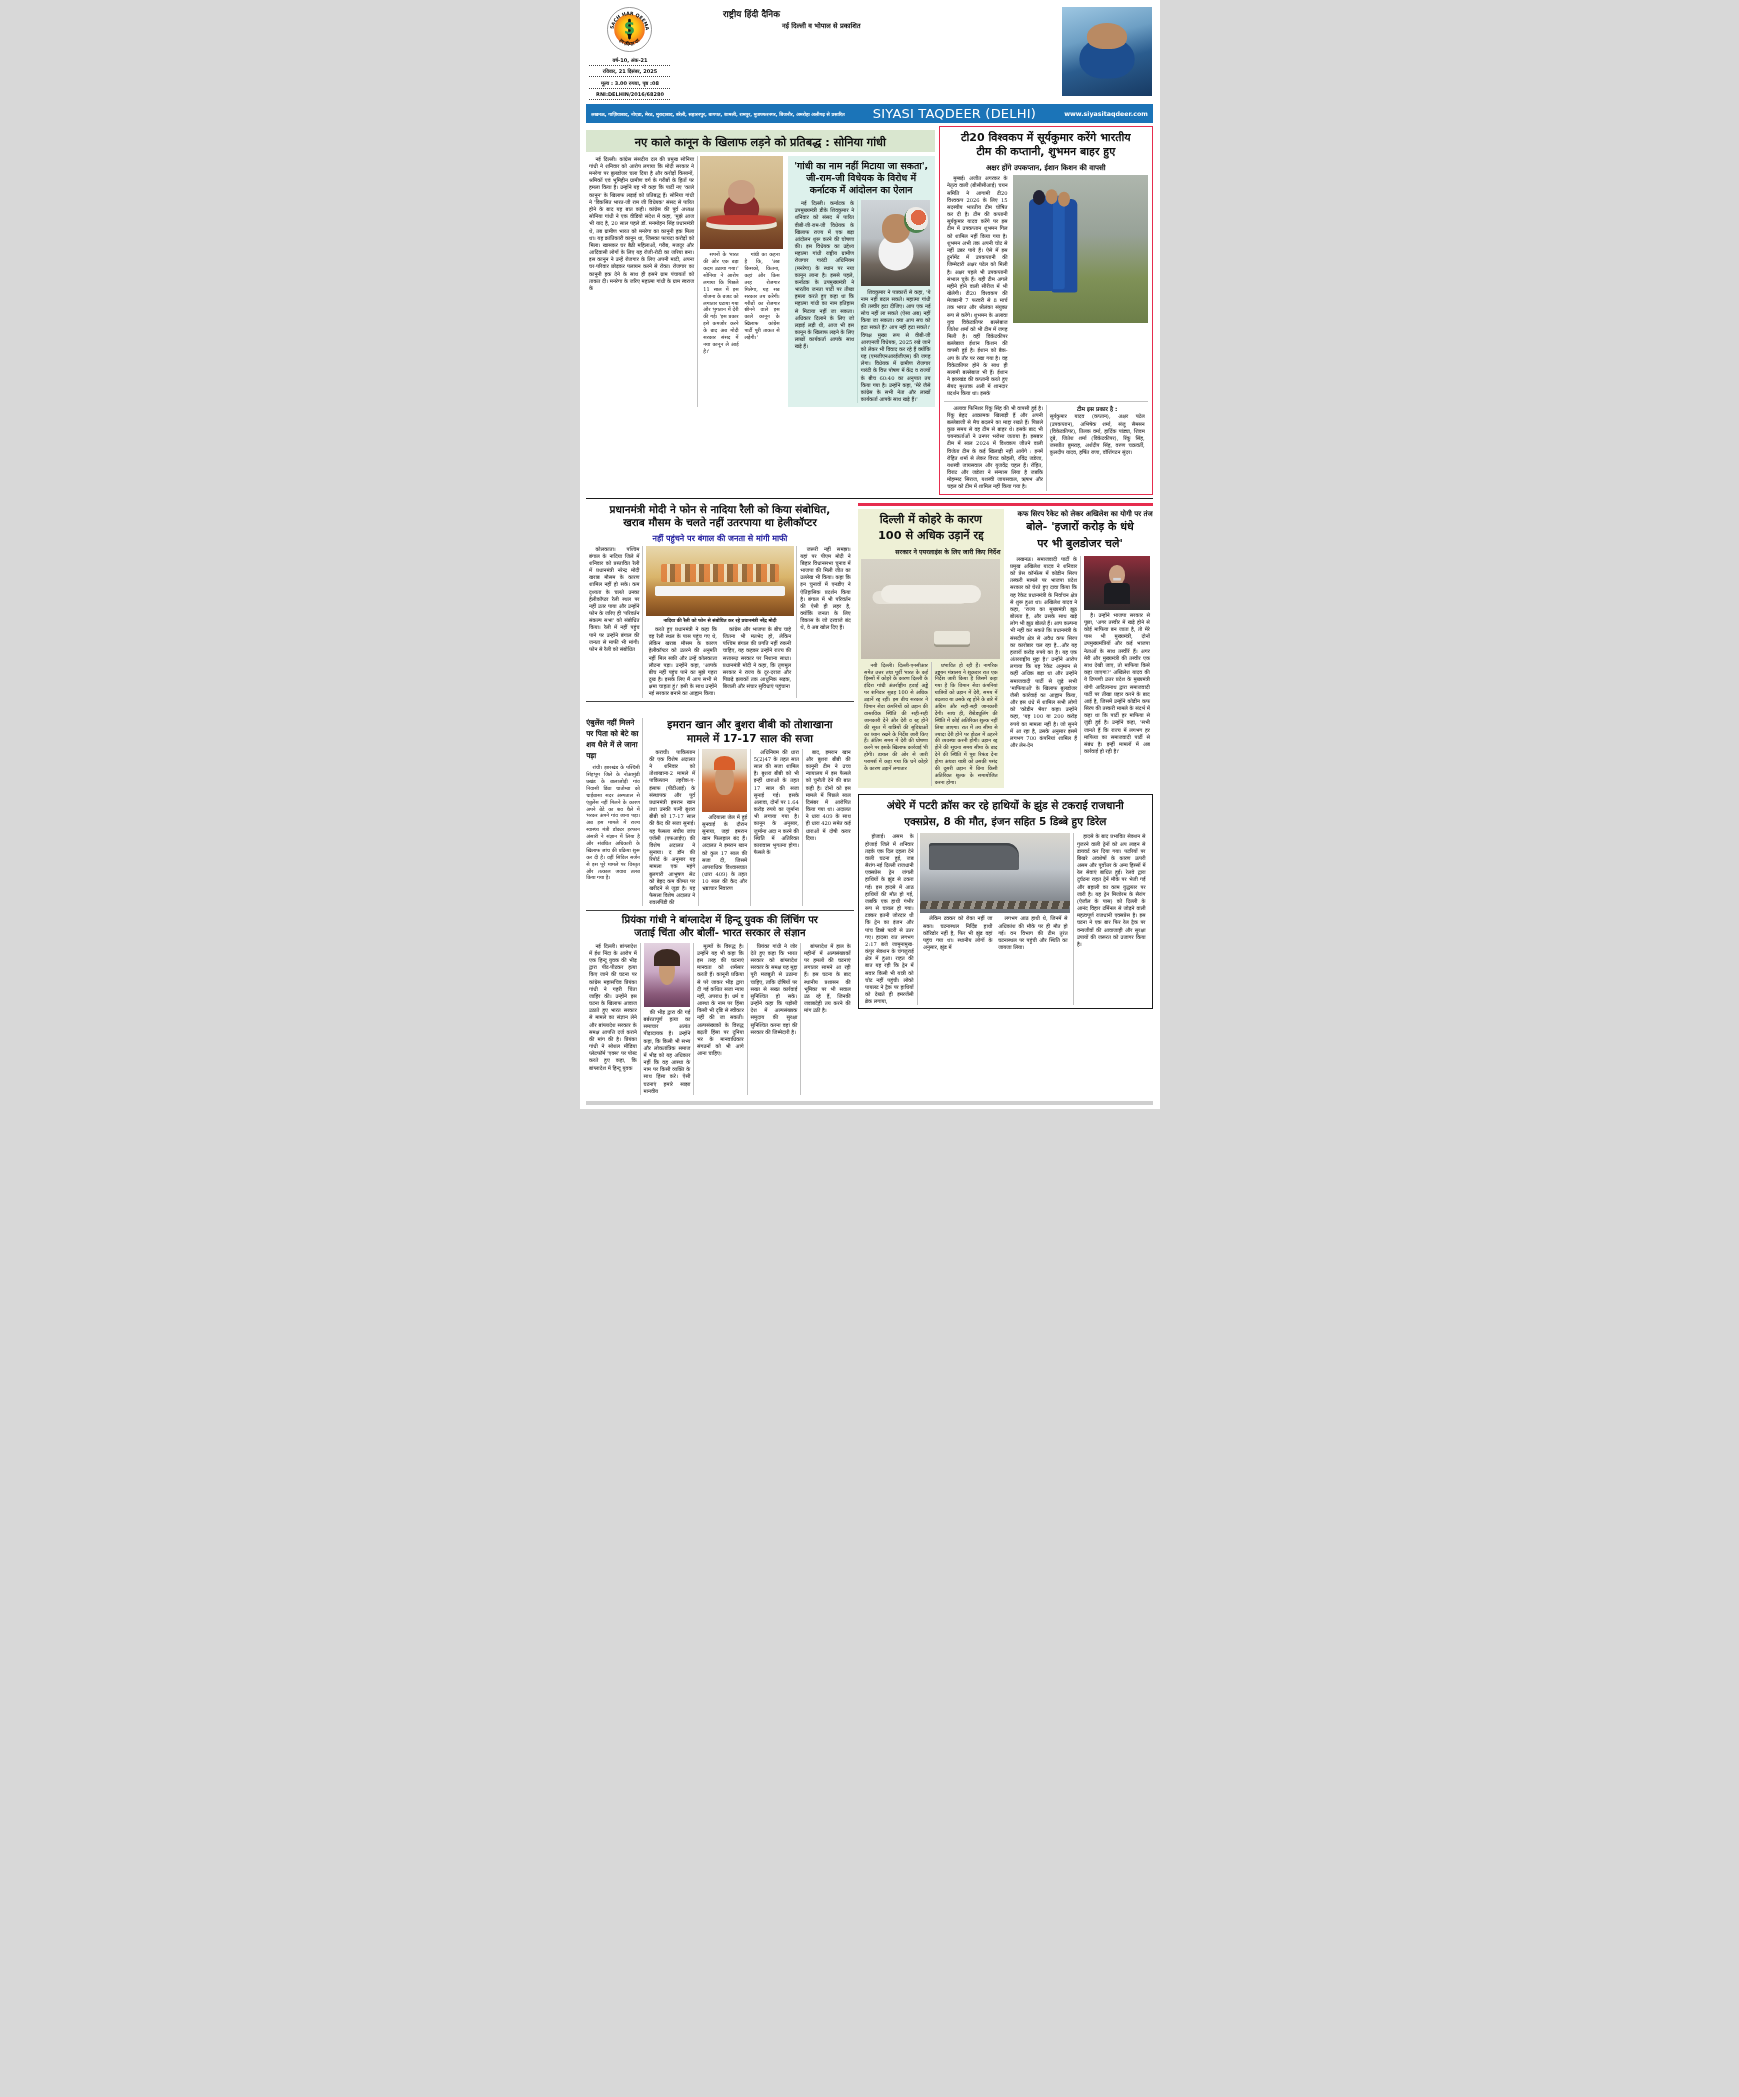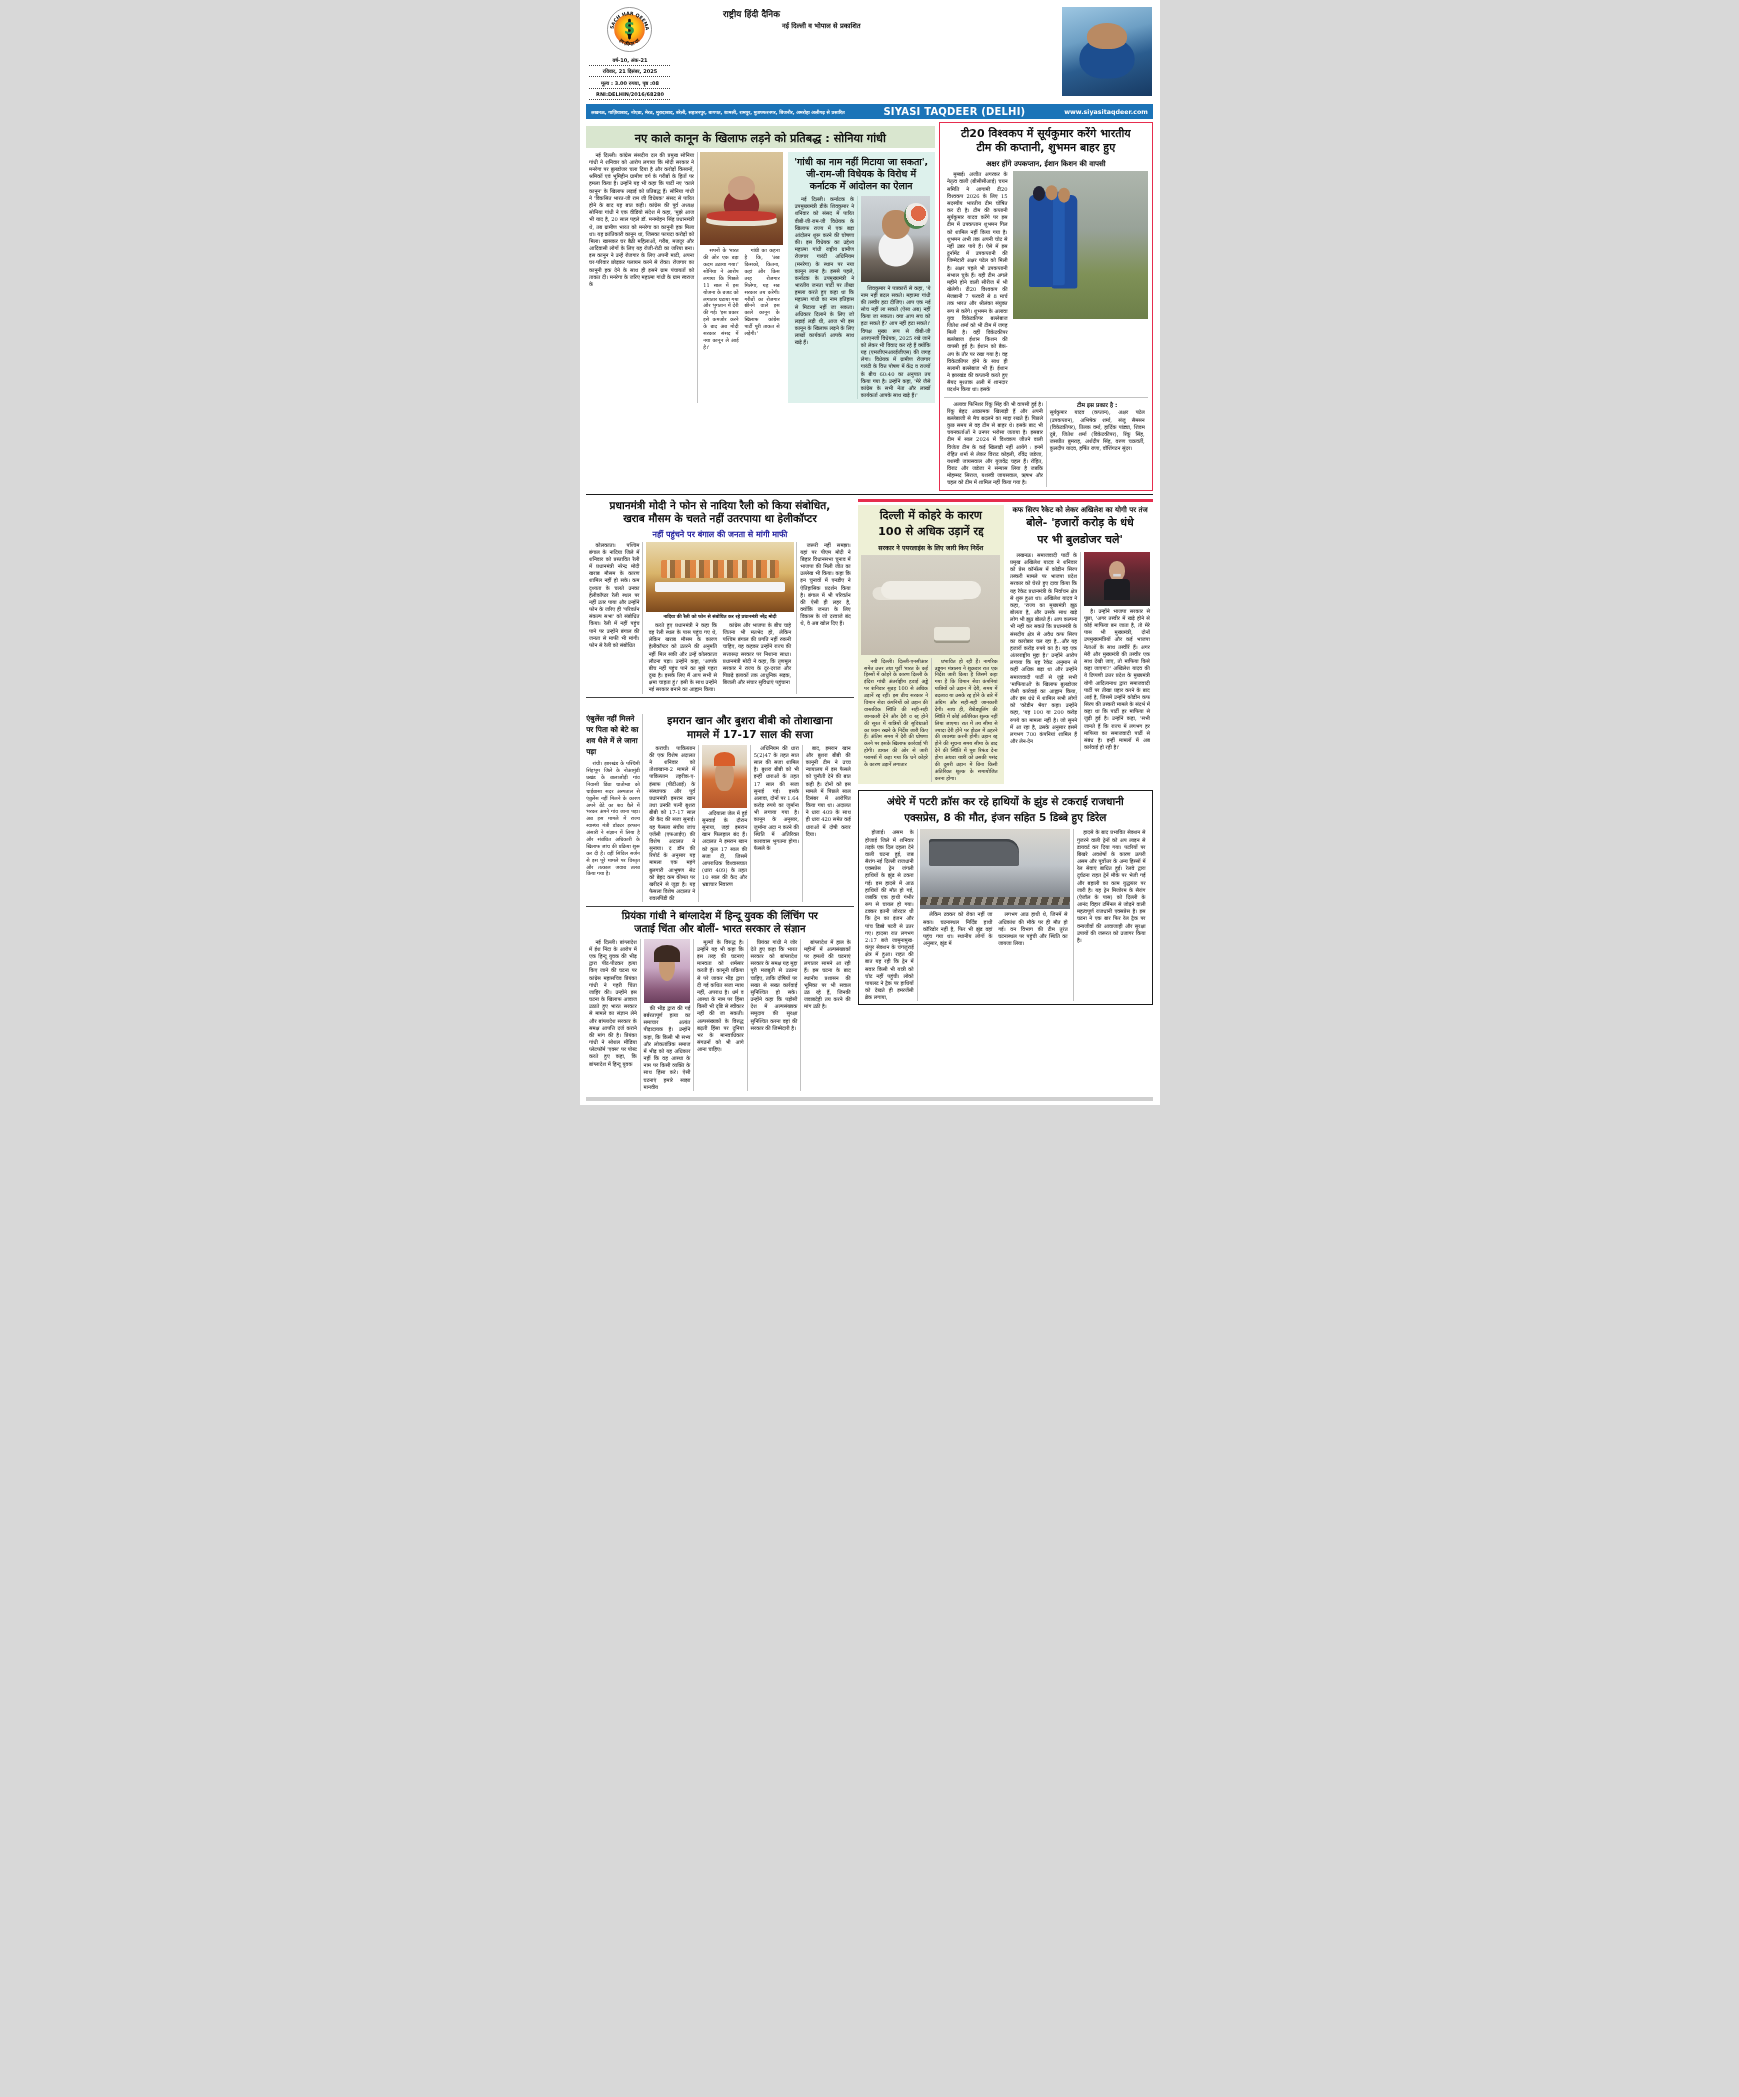--- a/index.html
+++ b/index.html
@@ -17,30 +17,30 @@
   .paper-title { font-family:"DejaVu Sans", sans-serif; font-weight:800; font-size:36px; line-height:1.15; letter-spacing:0.4px; white-space:nowrap; }
   .t-red { color:#e11b24; }
   .t-black { color:#0d0d0d; }
   .publish-line { font-family:"DejaVu Sans", sans-serif; font-weight:800; font-size:6.7px; margin-top:0.8px; margin-left:109px; text-align:left; }
   .ph { position:relative; overflow:hidden; background:#ccc; }
   .ph-cricketer { width:100%; height:89px; background:linear-gradient(165deg,#9ec7e2 0%,#6d9fc4 35%,#2b5d8f 60%,#173a63 100%); }
   .ph-cricketer::after { content:""; position:absolute; left:28%; top:18%; width:44%; height:30%; border-radius:50% 50% 40% 40%; background:#b98a63; box-shadow:0 22px 0 7.6px #1d4e8f; }
 
   .blue-bar { background:#1b74b8; color:#fff; display:flex; align-items:center; justify-content:space-between; padding:2.1px 5px; margin:0.8px 0 2.5px; font-family:"DejaVu Sans", sans-serif; }
   .bb-cities { font-size:4.8px; font-weight:700; max-width:58%; }
-  .bb-center { font-size:10px; font-weight:700; letter-spacing:0.2px; }
+  .bb-center { font-size:13px; font-weight:400; letter-spacing:0.2px; }
   .bb-site { font-size:6.3px; font-weight:800; }
 
   
   .cols { display:flex; }
   .col { font-size:5.2px; line-height:1.38; text-align:justify; text-indent:6.3px; padding:0 2.9px; }
   .cols > .col + .col, .cols > div + div { border-left:0.4px solid #c2c2c2; }
   .caption { font-family:"DejaVu Sans", sans-serif; font-weight:700; font-size:4.8px; text-align:center; padding:1.3px 0.8px; text-indent:0; }
   h2.art-head { font-family:"DejaVu Sans", sans-serif; font-weight:800; line-height:1.3; text-align:center; }
-  .kicker { font-family:"DejaVu Sans", sans-serif; font-weight:800; text-align:center; }
+  .kicker { font-family:"DejaVu Sans", sans-serif; font-weight:800; text-align:right; }
 
   
   .top-grid { display:grid; grid-template-columns:61.5% 1fr; column-gap:4.2px; }
   .lead-h1 { font-family:"DejaVu Sans", sans-serif; font-weight:800; font-size:29px; line-height:1.45; text-align:center; color:#0b0b0b; }
   .lead-banner { background:#d9e6cf; font-family:"DejaVu Sans", sans-serif; font-weight:800; font-size:11.3px; text-align:center; padding:3.8px 1.7px; margin:4.2px 0 3.4px; }
   .lead-body { display:flex; align-items:stretch; }
   .lead-c1 { width:32%; }
   .lead-mid { width:25.5%; padding:0 2.5px; border-left:0.4px solid #c2c2c2; }
   .ph-sonia { width:100%; height:93px; background:linear-gradient(180deg,#d9c49a 0%,#cdb285 55%,#8a5a33 72%,#6e3b22 100%); }
   .ph-sonia::before { content:""; position:absolute; left:34%; top:26%; width:32%; height:26%; border-radius:50%; background:#caa083; box-shadow:0 17px 0 4.2px #8c2f2f; }

